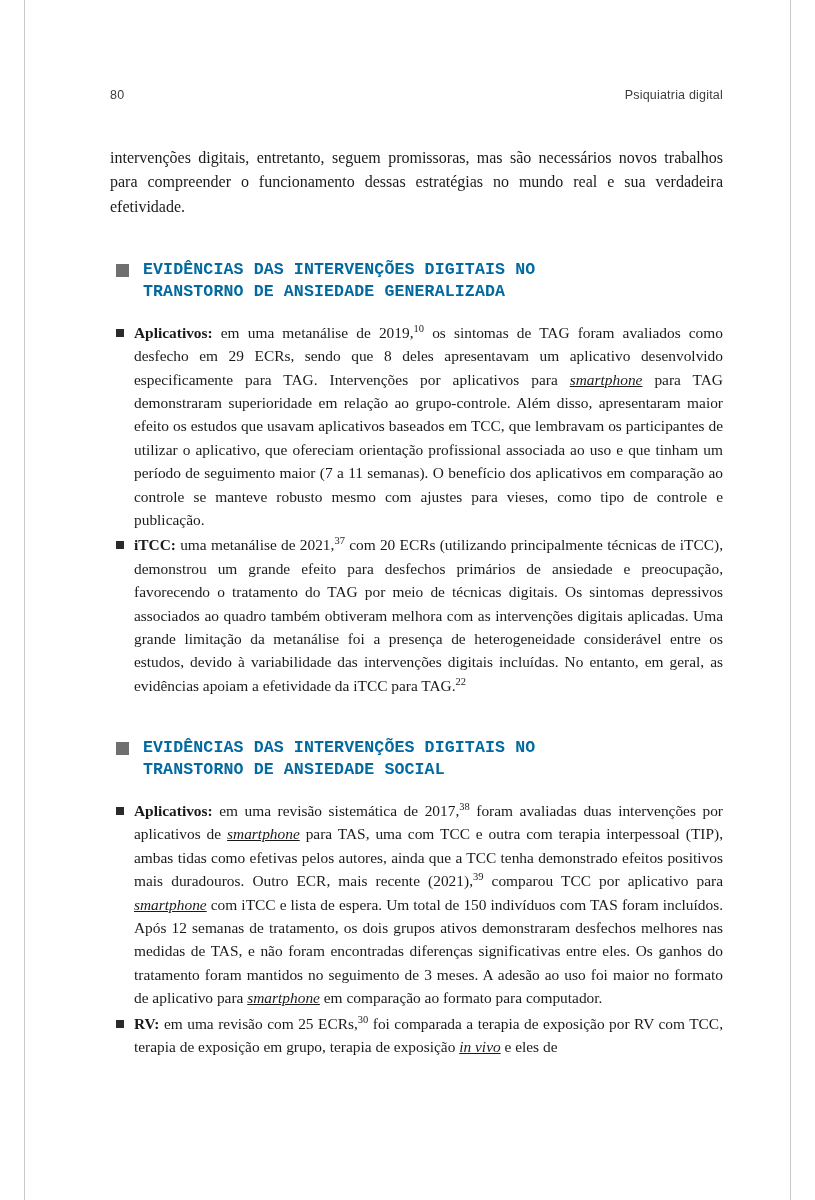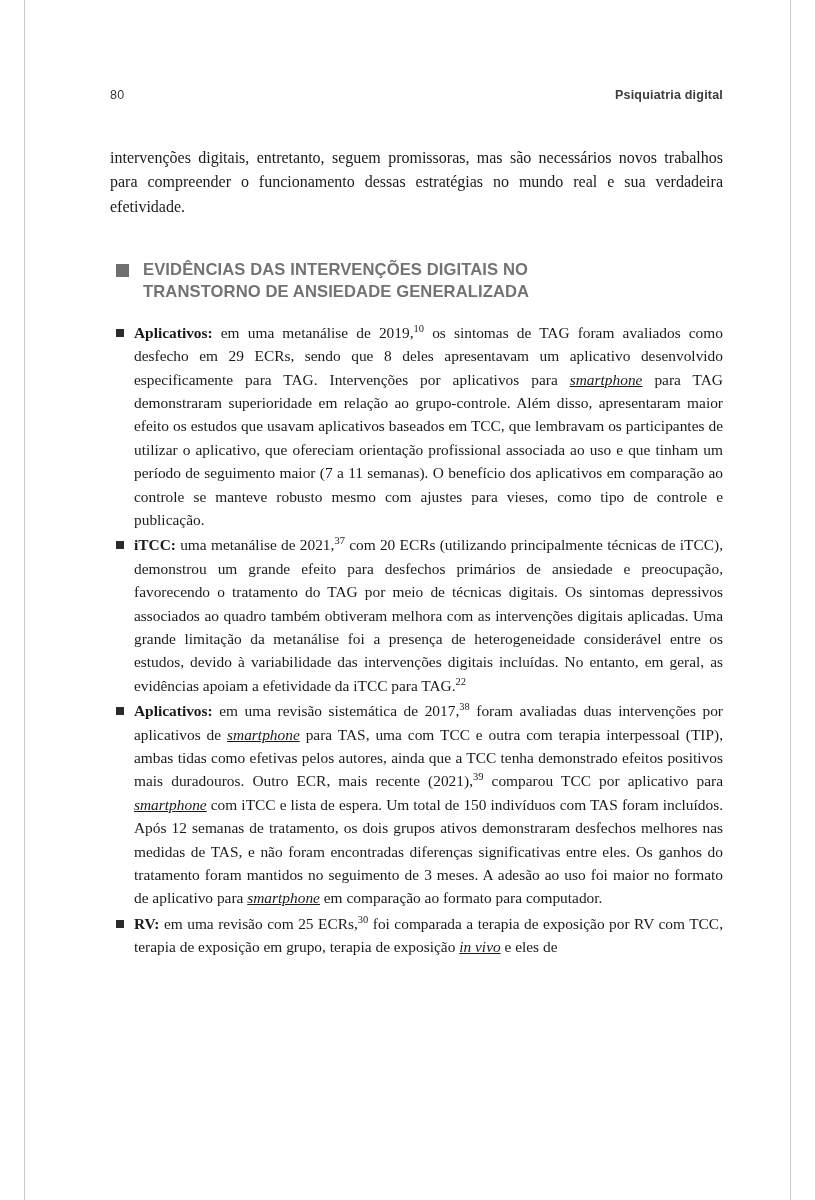--- a/index.html
+++ b/index.html
@@ -40,21 +40,21 @@
     display: flex;
     justify-content: space-between;
     align-items: baseline;
     font-family: "Liberation Sans", sans-serif;
     font-size: 12.5px;
     color: #3c3c3c;
     letter-spacing: 0.2px;
     margin-bottom: 44px;
   }
   .running-head .folio { font-weight: 400; }
-  .running-head .book-title { font-weight: 700; }
+  .running-head .book-title { font-weight: 400; }
 
   
   p.body {
     font-size: 16px;
     line-height: 1.52;
     text-align: justify;
     margin: 0 0 0 0;
     hyphens: none;
   }
 
@@ -68,26 +68,26 @@
   .section-head .marker {
     flex: 0 0 auto;
     width: 13px;
     height: 13px;
     background: #6f6f6f;
     margin-top: 5px;
     margin-right: 14px;
   }
   .section-head h2 {
     margin: 0;
-    font-family: Liberation Sans, sans-serif;
+    font-family: Liberation Mono, monospace;
     font-size: 16.6px;
     font-weight: 700;
     line-height: 1.32;
     letter-spacing: 0.1px;
-    color: #737373;
+    color: #0369a1;
     max-width: 470px;
   }
 
   
   ul.bullets {
     list-style: none;
     margin: 0;
     padding: 0;
   }
   ul.bullets > li {
@@ -138,20 +138,24 @@
 
     <ul class="bullets">
       <li>
         <b>Aplicativos:</b><span> em uma metanálise de 2019,</span><sup>10</sup><span> os sintomas de TAG foram avaliados como desfecho em 29 ECRs, sendo que 8 deles apresentavam um aplicativo desenvolvido especificamente para TAG. Intervenções por aplicativos para </span><i>smartphone</i><span> para TAG demonstraram superioridade em relação ao grupo-controle. Além disso, apresentaram maior efeito os estudos que usavam aplicativos baseados em TCC, que lembravam os participantes de utilizar o aplicativo, que ofereciam orientação profissional associada ao uso e que tinham um período de seguimento maior (7 a 11 semanas). O benefício dos aplicativos em comparação ao controle se manteve robusto mesmo com ajustes para vieses, como tipo de controle e publicação.</span>
       </li>
       <li>
         <b>iTCC:</b><span> uma metanálise de 2021,</span><sup>37</sup><span> com 20 ECRs (utilizando principalmente técnicas de iTCC), demonstrou um grande efeito para desfechos primários de ansiedade e preocupação, favorecendo o tratamento do TAG por meio de técnicas digitais. Os sintomas depressivos associados ao quadro também obtiveram melhora com as intervenções digitais aplicadas. Uma grande limitação da metanálise foi a presença de heterogeneidade considerável entre os estudos, devido à variabilidade das intervenções digitais incluídas. No entanto, em geral, as evidências apoiam a efetividade da iTCC para TAG.</span><sup>22</sup>
       </li>
     </ul>
 
+    <div class="section-head">
+      <span class="marker"></span>
+      <h2>EVIDÊNCIAS DAS INTERVENÇÕES DIGITAIS NO TRANSTORNO DE ANSIEDADE SOCIAL</h2>
+    </div>
 
     <ul class="bullets">
       <li>
         <b>Aplicativos:</b><span> em uma revisão sistemática de 2017,</span><sup>38</sup><span> foram avaliadas duas intervenções por aplicativos de </span><i>smartphone</i><span> para TAS, uma com TCC e outra com terapia interpessoal (TIP), ambas tidas como efetivas pelos autores, ainda que a TCC tenha demonstrado efeitos positivos mais duradouros. Outro ECR, mais recente (2021),</span><sup>39</sup><span> comparou TCC por aplicativo para </span><i>smartphone</i><span> com iTCC e lista de espera. Um total de 150 indivíduos com TAS foram incluídos. Após 12 semanas de tratamento, os dois grupos ativos demonstraram desfechos melhores nas medidas de TAS, e não foram encontradas diferenças significativas entre eles. Os ganhos do tratamento foram mantidos no seguimento de 3 meses. A adesão ao uso foi maior no formato de aplicativo para </span><i>smartphone</i><span> em comparação ao formato para computador.</span>
       </li>
       <li>
         <b>RV:</b><span> em uma revisão com 25 ECRs,</span><sup>30</sup><span> foi comparada a terapia de exposição por RV com TCC, terapia de exposição em grupo, terapia de exposição </span><i>in vivo</i><span> e eles de</span>
       </li>
     </ul>
 

